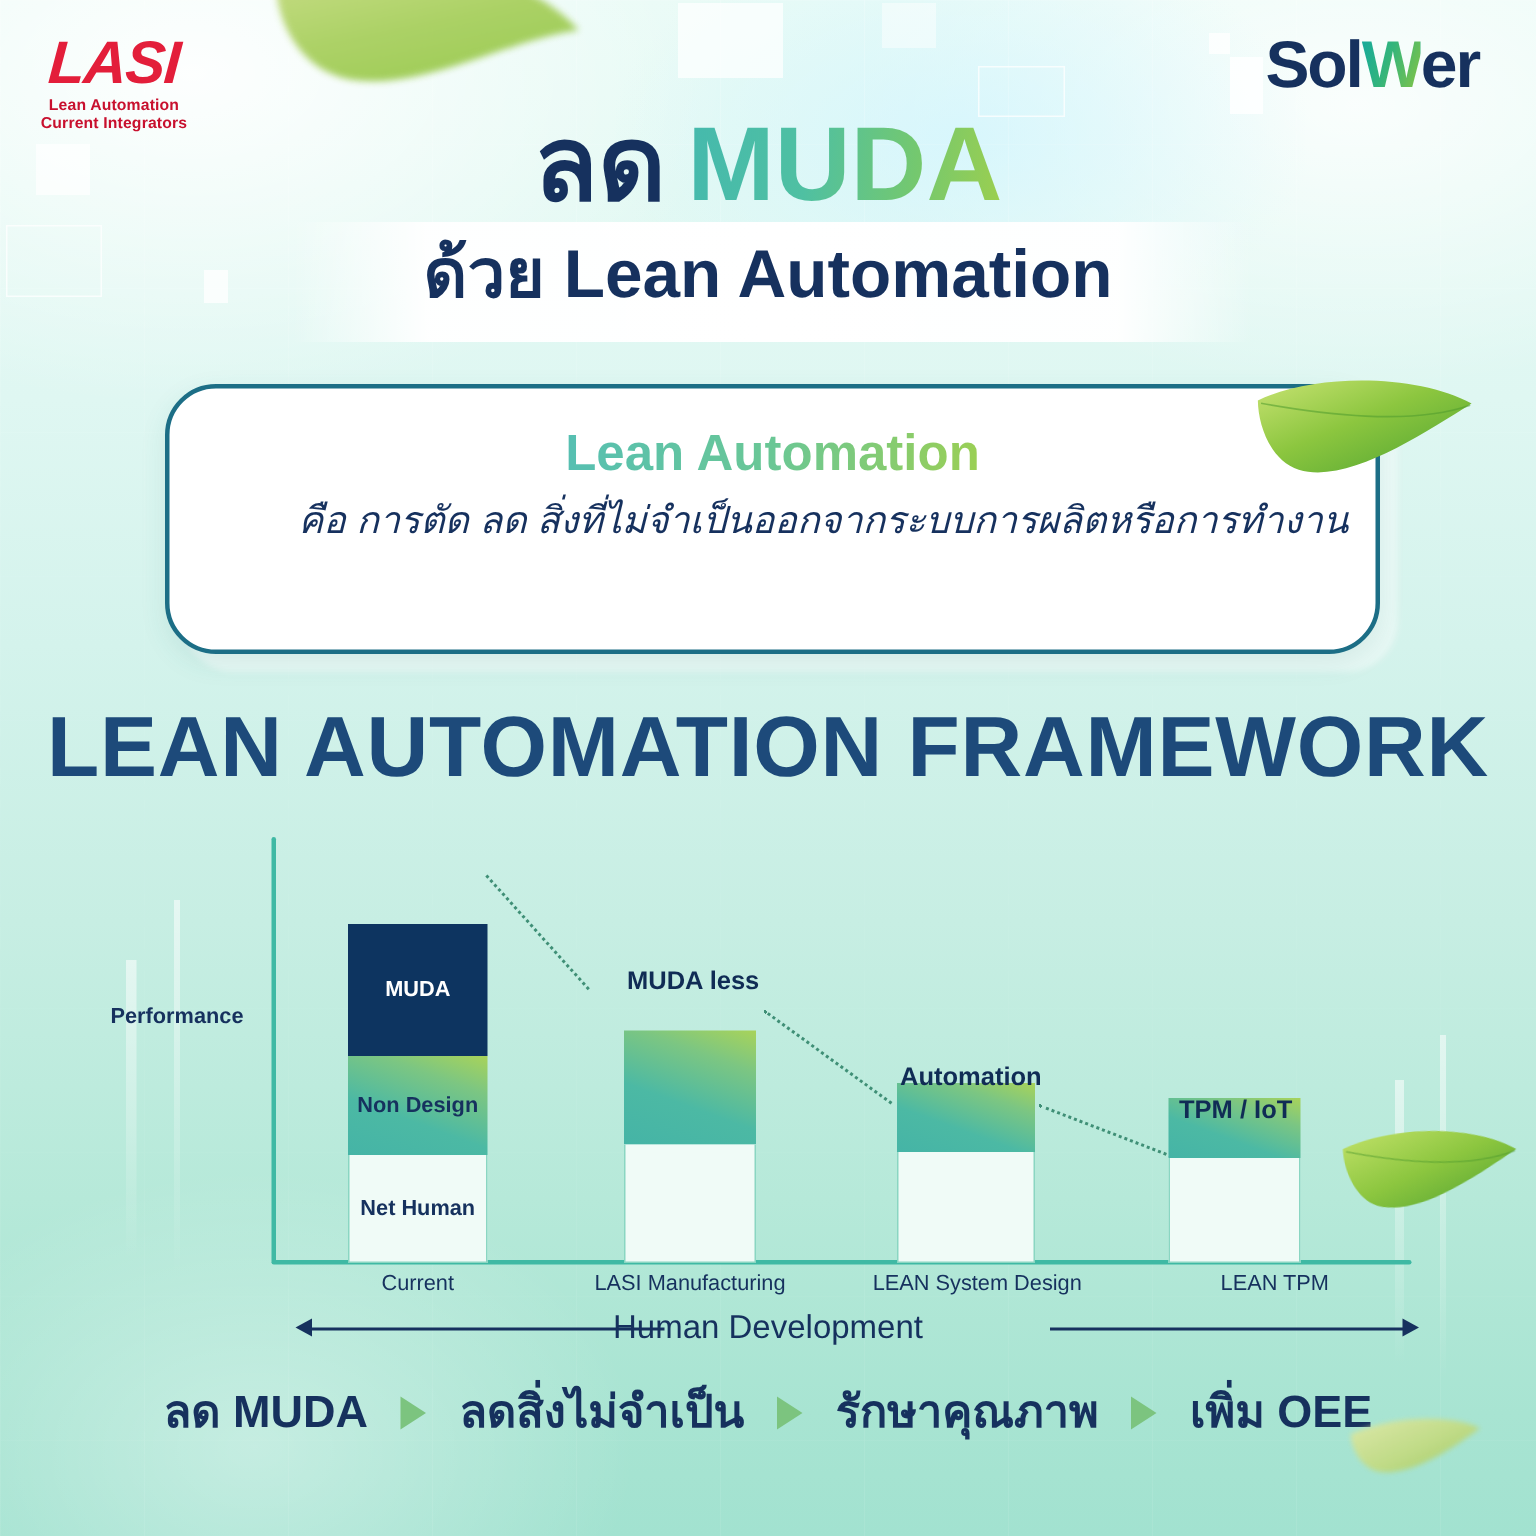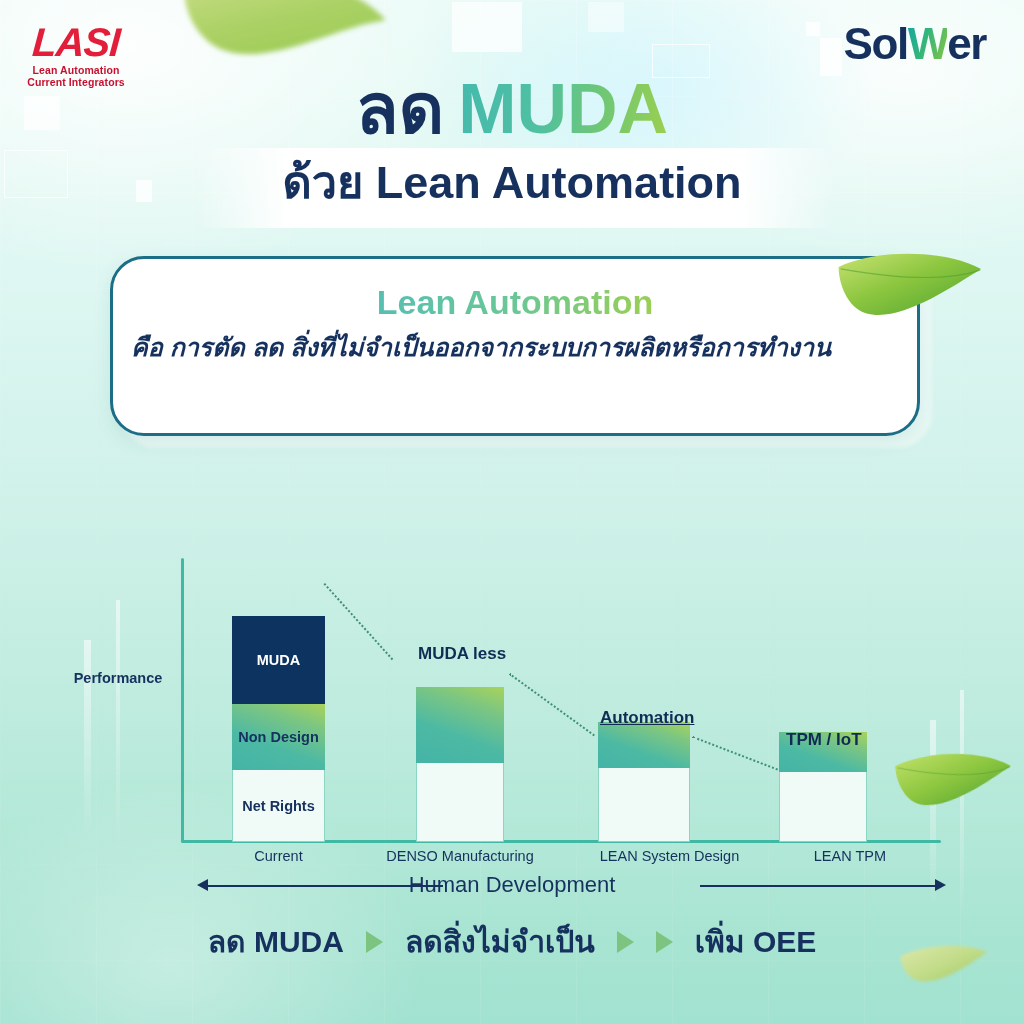--- a/index.html
+++ b/index.html
@@ -101,22 +101,22 @@
   }
   .card-title{
     position:absolute; left:0; right:0; top:26px; text-align:center;
     font-size:34px; font-weight:bold; line-height:1;
   }
   .card-title span{
     background:linear-gradient(95deg,#56bfb2 0%, #6ac795 50%, #9bcf54 100%);
     -webkit-background-clip:text; background-clip:text; color:transparent;
   }
   .card-body{
-    position:absolute; left:18px; right:18px; top:72px; text-align:left;
-    font-size:25px; font-style:italic; font-weight:bold; color:#16315e; line-height:1.35;
+    position:absolute; left:18px; right:18px; top:72px; text-align:right;
+    font-size:25px; font-style:italic; font-weight:normal; color:#16315e; line-height:1.35;
   }
 
   
   .fw{
     position:absolute; left:0; right:0; top:470px; text-align:center;
     font-size:57px; font-weight:bold; color:#1d4a7a; letter-spacing:.5px;
     line-height:1; white-space:nowrap;
   }
 
   
@@ -247,56 +247,57 @@
         <stop offset="0%" stop-color="#bede6a"></stop>
             <stop offset="45%" stop-color="#8cc63f"></stop>
             <stop offset="100%" stop-color="#57a832"></stop>
       </linearGradient>
         </defs>
       <path d="M4 16 C44 0 112 6 146 28 C112 46 60 76 28 64 C10 57 3 33 4 16 Z" fill="url(#lgB)"></path>
       <path d="M6 18 C46 28 104 40 145 29" stroke="#4e9a2e" stroke-width="1.1" fill="none" opacity=".55"></path>
     </svg>
   </div>
 
+  <div class="fw">LEAN AUTOMATION FRAMEWORK</div>
 
   <div class="chart">
     <div class="axisY"></div>
     <div class="axisX"></div>
     <div class="perf">Performance</div>
 
     <div class="dots" style="left:325px; top:35px; width:102px; transform:rotate(48deg);"></div>
     <div class="dots" style="left:510px; top:125px; width:105px; transform:rotate(36deg);"></div>
     <div class="dots" style="left:693px; top:188px; width:95px; transform:rotate(21deg);"></div>
 
     <div class="bar" style="left:232px; width:93px; height:226px;">
       <div class="seg seg-muda" style="top:0; height:88px;">
         <span class="lbl">MUDA</span>
       </div>
       <div class="seg seg-non" style="top:88px; height:66px;">
         <span class="lbl">Non Design</span>
       </div>
       <div class="seg seg-net" style="top:154px; height:72px;">
-        <span class="lbl">Net Rights</span>
+        <span class="lbl">Net Human</span>
       </div>
     </div>
     <div class="cap" style="left:232px; width:93px;"><span>Current</span></div>
 
     <div class="bar" style="left:416px; width:88px; height:155px;">
       <div class="seg seg-non" style="top:0; height:76px;"></div>
       <div class="seg seg-net" style="top:76px; height:79px;"></div>
     </div>
     <div class="callout" style="left:418px; top:96px;">MUDA less</div>
-    <div class="cap" style="left:381px; width:158px;"><span>DENSO Manufacturing</span></div>
+    <div class="cap" style="left:381px; width:158px;"><span>LASI Manufacturing</span></div>
 
     <div class="bar" style="left:598px; width:92px; height:120px;">
       <div class="seg seg-non" style="top:0; height:46px;"></div>
       <div class="seg seg-net" style="top:46px; height:74px;"></div>
     </div>
-    <div class="callout" style="left:600px; top:160px;text-decoration:underline;">Automation</div>
-    <div class="cap" style="left:592px; width:155px;"><span>LEAN System Design</span></div>
+    <div class="callout" style="left:600px; top:160px;">Automation</div>
+    <div class="cap" style="left:574px; width:155px;"><span>LEAN System Design</span></div>
 
     <div class="bar" style="left:779px; width:88px; height:110px;">
       <div class="seg seg-non" style="top:0; height:40px;"></div>
       <div class="seg seg-net" style="top:40px; height:70px;"></div>
     </div>
     <div class="callout" style="left:786px; top:182px;">TPM / IoT</div>
     <div class="cap" style="left:760px; width:126px;text-align:right;"><span>LEAN TPM</span></div>
   </div>
 
   <div class="leafwrap leaf-chart">
@@ -319,20 +320,21 @@
     <div class="txt">Human Development</div>
     <div class="line" style="right:86px; width:238px;"></div>
     <div class="ar arR"></div>
   </div>
 
   <div class="steps">
     <div class="step">ลด MUDA</div>
     <div class="tri"></div>
     <div class="step">ลดสิ่งไม่จำเป็น</div>
     <div class="tri"></div>
+    <div class="step">รักษาคุณภาพ</div>
     <div class="tri"></div>
     <div class="step">เพิ่ม OEE</div>
   </div>
 
   <div class="leafwrap leaf-foot">
     <svg viewBox="0 0 90 44" width="90" height="44">
       <defs>
           <linearGradient id="lgD" x1="0.1" y1="0" x2="0.9" y2="1">
         <stop offset="0%" stop-color="#dfe69a"></stop>
             <stop offset="60%" stop-color="#c3d978"></stop>

